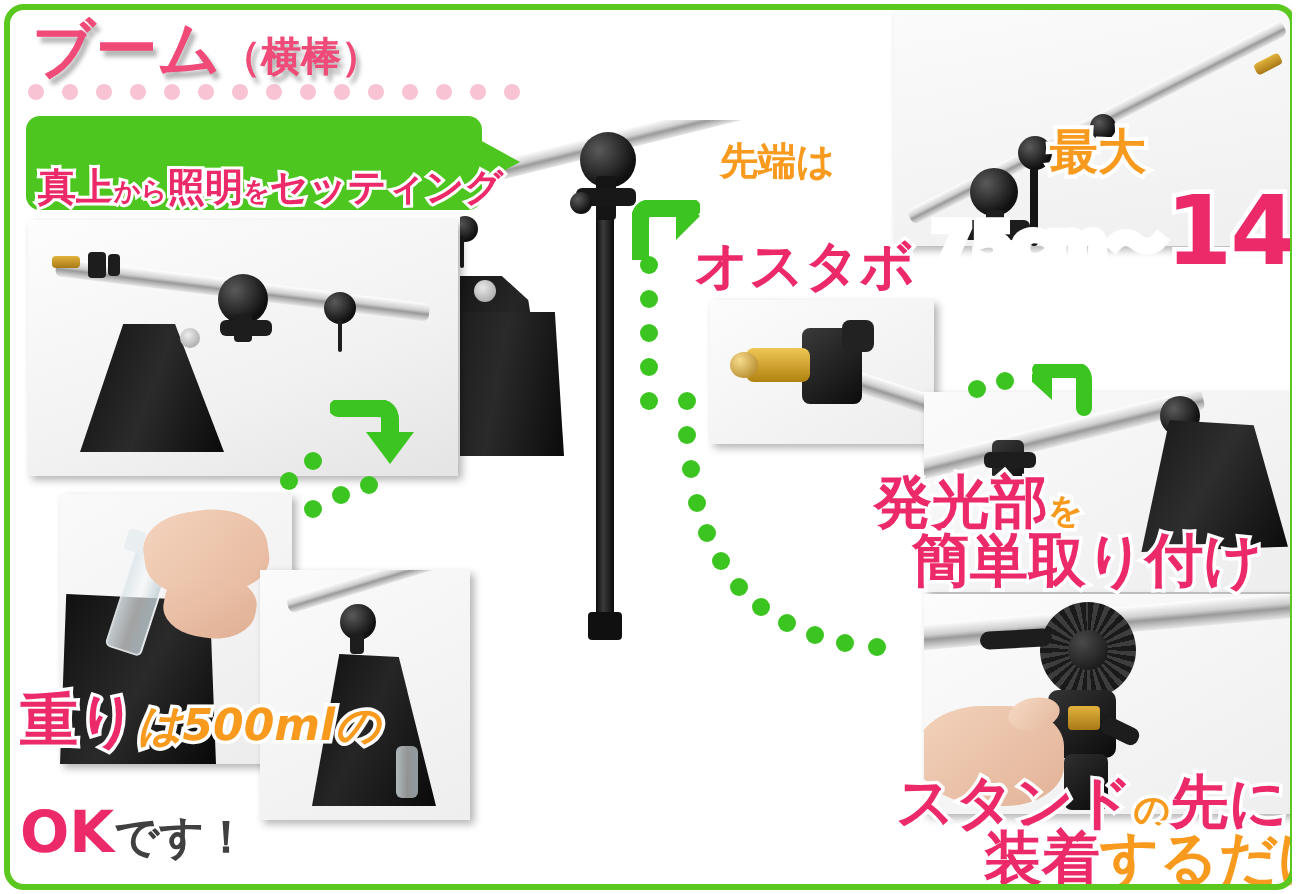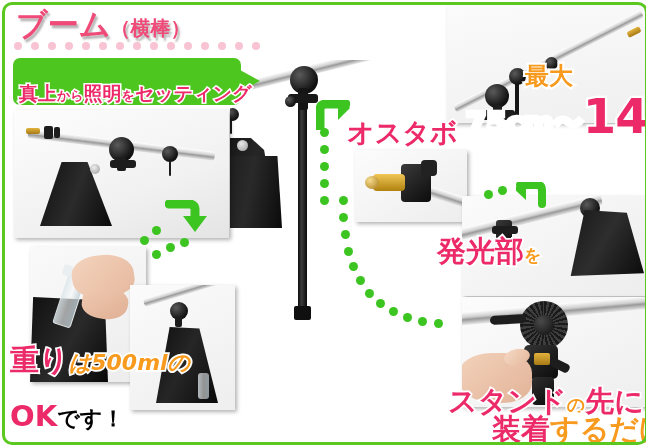--- a/index.html
+++ b/index.html
@@ -152,21 +152,21 @@
   #c-st1 .sm{font-size:18px;color:#f79a1e;}
   #c-st2{left:492px;top:410px;font-size:29px;}
   #c-st2 .sd{color:#f79a1e;}
 
   
   #c-w1{left:10px;top:341px;font-size:29px;}
   #c-w1 .sm{font-size:22px;color:#f79a1e;font-style:italic;}
   #c-w2{left:8px;top:370px;font-size:29px;}
   #c-w2 .sm{font-size:22px;color:#f79a1e;}
   #c-w3{left:10px;top:399px;font-size:29px;}
-  #c-w3 .sm{font-size:22px;color:#000000;}
+  #c-w3 .sm{font-size:22px;color:#404040;}
 </style>
 </head>
 <body>
 
 <div id="ad">
 
   <div class="photo" id="p-hero">
 
     <div class="blk" style="left:68px;top:48px;width:9px;height:212px;background:linear-gradient(90deg,#0d0d0d,#3b3b3b 40%,#0a0a0a);border-radius:0;"></div>
     <div class="blk" style="left:64px;top:246px;width:17px;height:14px;background:#101010;"></div>
@@ -360,33 +360,35 @@
       <i style="left:238px"></i>
   </div>
 
   <div class="bubble">
     <div class="tail"></div>
     <div class="bl l2">
       <span>真上</span><span class="sm">から</span><span>照明</span><span class="sm">を</span><span>セッティング</span>
     </div>
   </div>
 
+  <div class="cap orange" id="c-tip1">先端は</div>
   <div class="cap white" id="c-tip2">
     <span>16</span><span class="u">mm</span>
   </div>
   <div class="cap pink" id="c-tip3">オスタボ</div>
 
   <div class="cap orange" id="c-max">最大</div>
   <div class="cap white" id="c-len">
     <span>75cm〜</span><span class="big">140</span>
   </div>
 
   <div class="cap pink" id="c-hk1">
     <span>発光部</span><span class="sm">を</span>
   </div>
+  <div class="cap pink" id="c-hk2">簡単取り付け</div>
 
   <div class="cap pink" id="c-st1">
     <span>スタンド</span><span class="sm">の</span><span>先に</span>
   </div>
   <div class="cap pink" id="c-st2">
     <span>装着</span><span class="sd">するだけ</span>
   </div>
 
   <div class="cap pink" id="c-w1">
     <span>重り</span><span class="sm">は500mlの</span>

